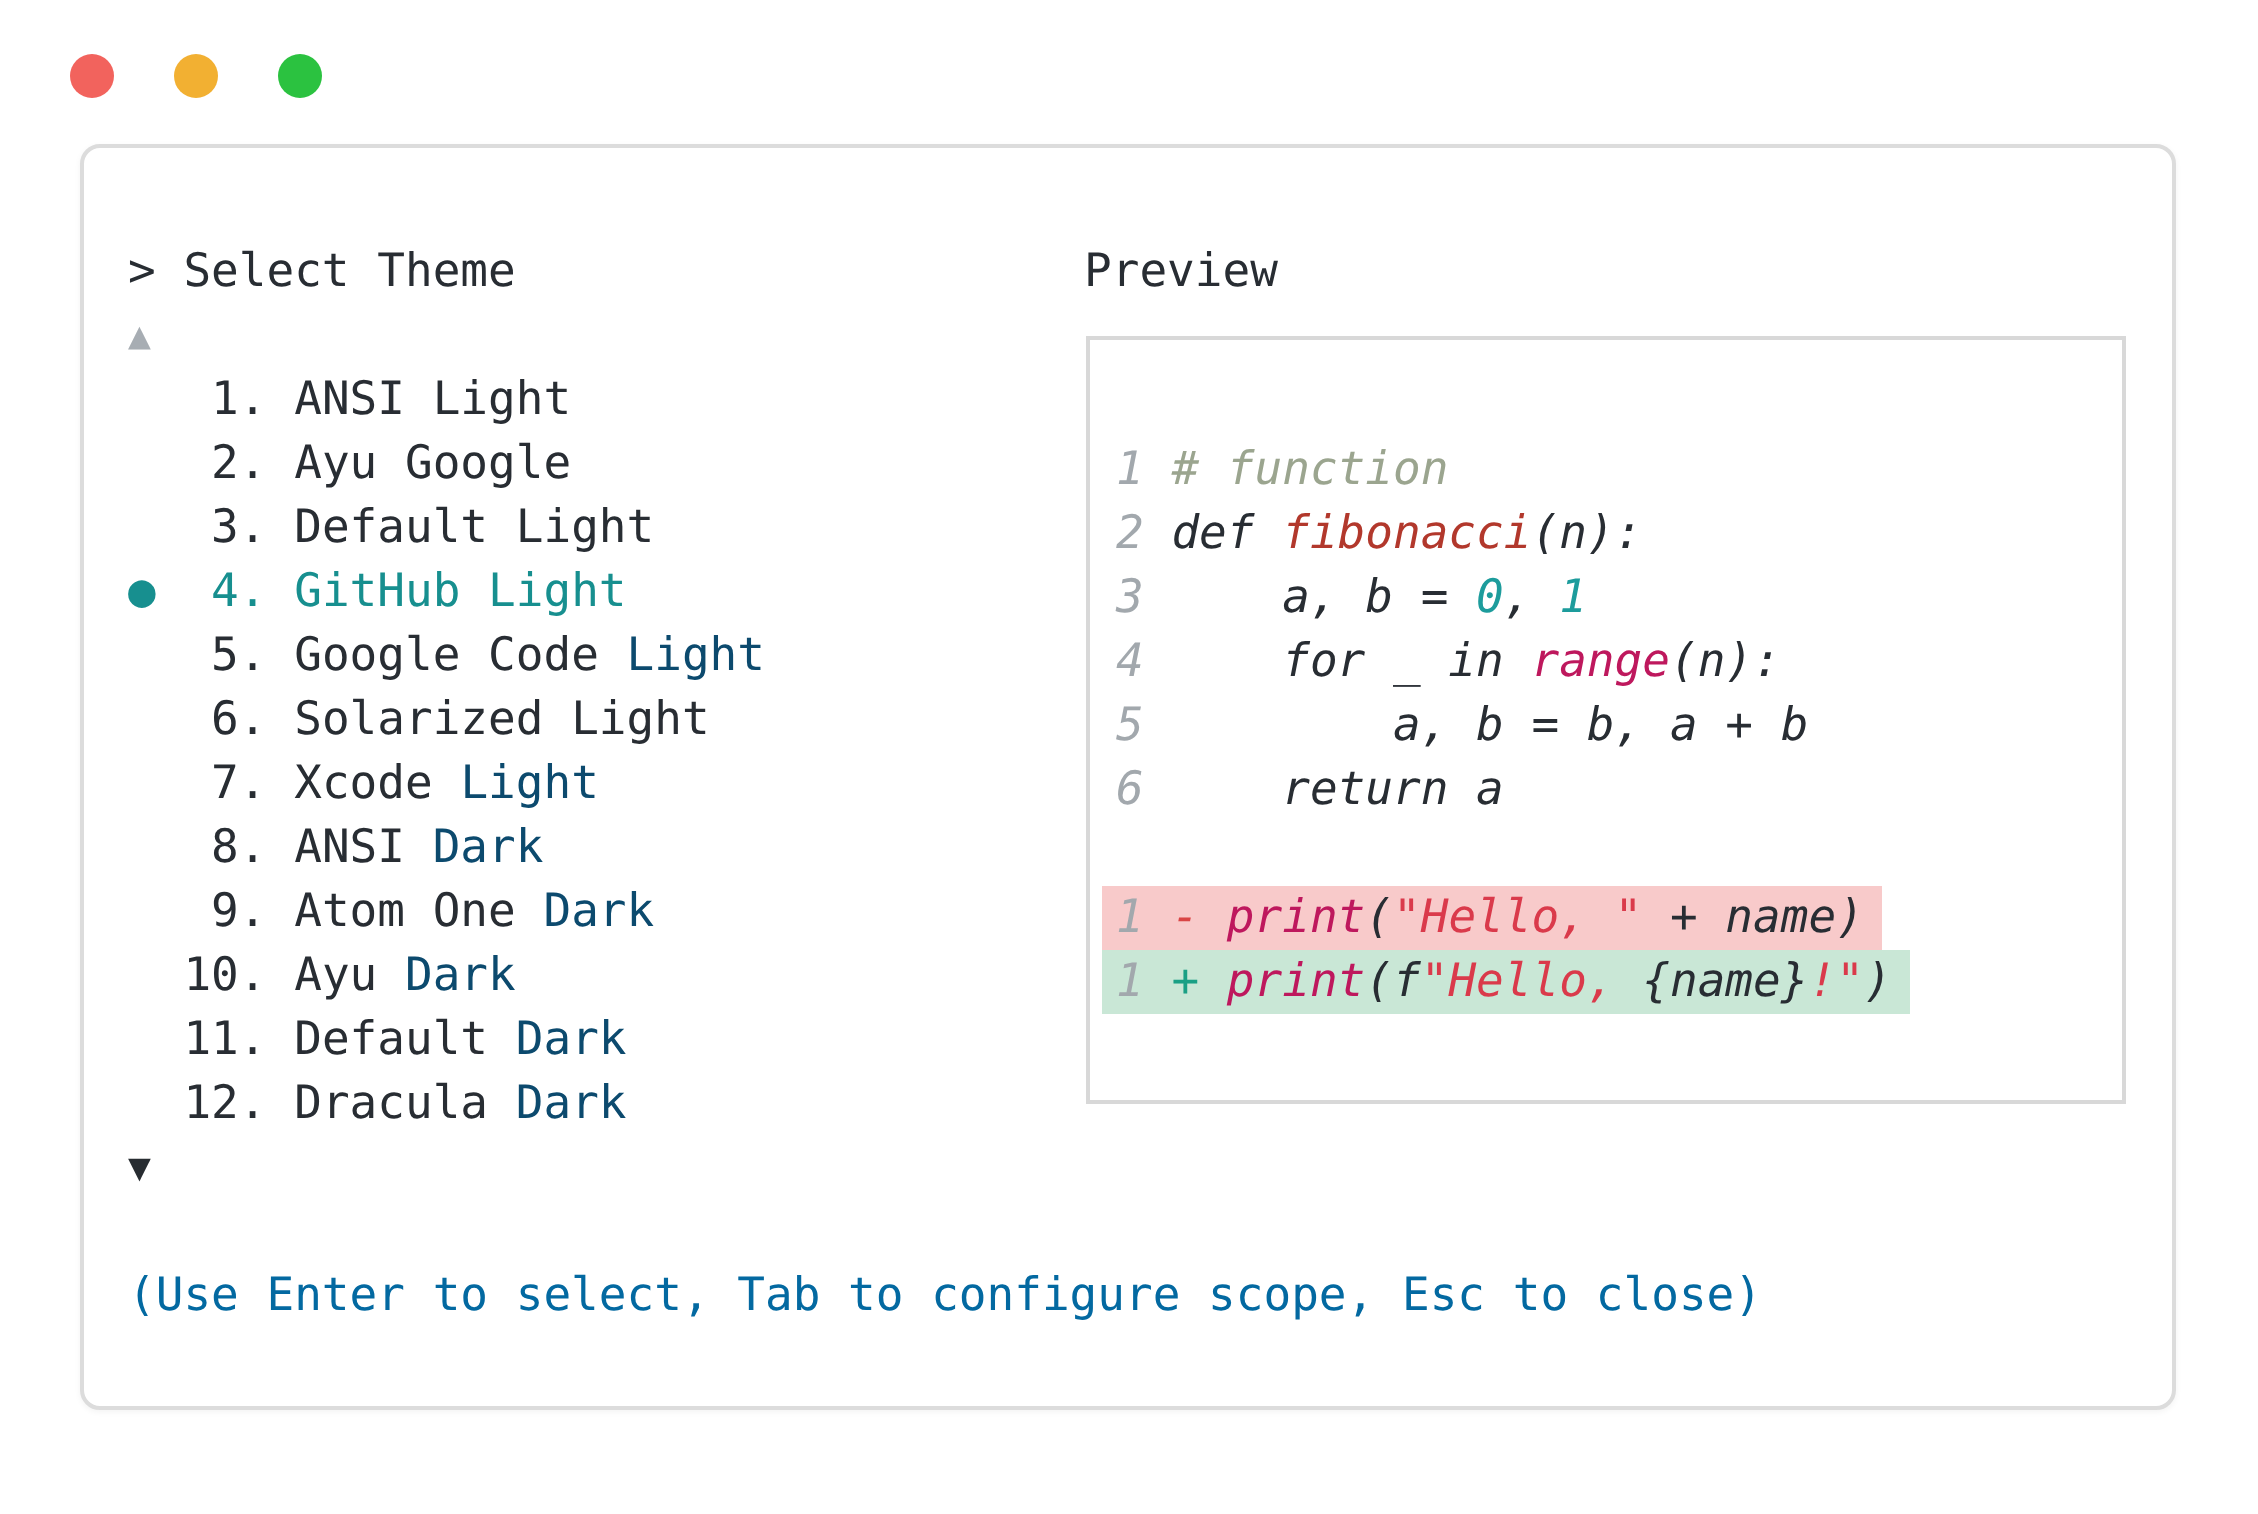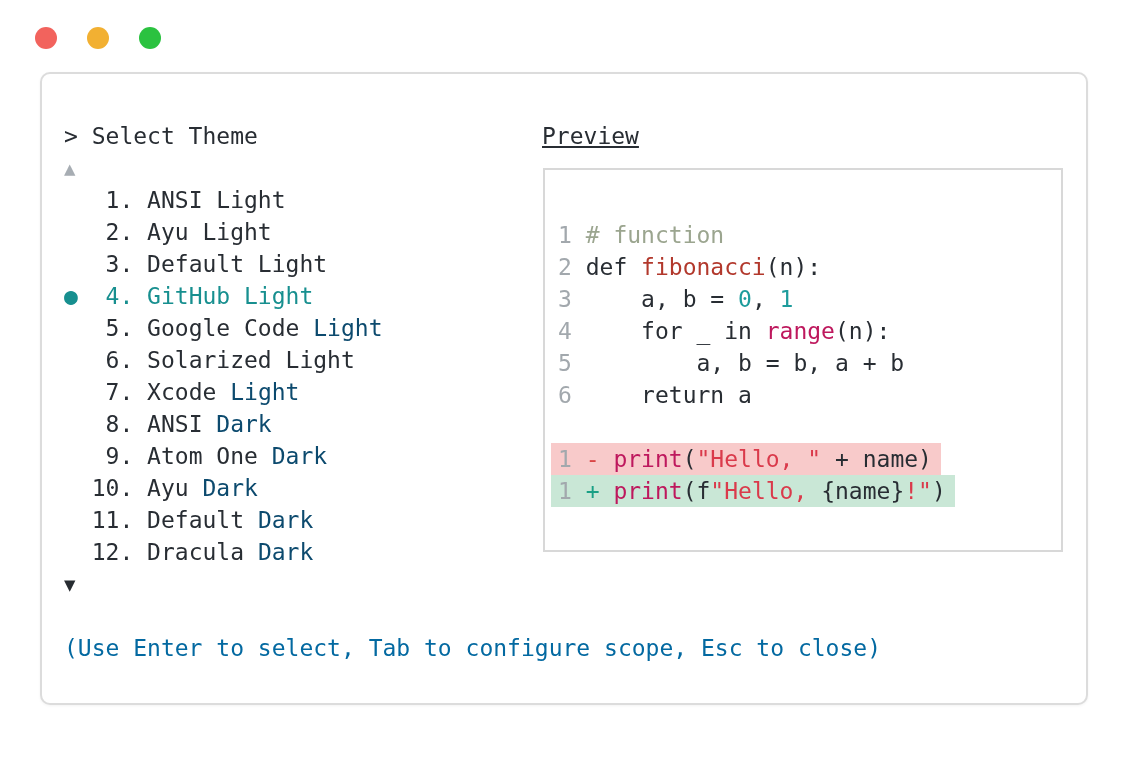--- a/index.html
+++ b/index.html
@@ -31,24 +31,24 @@
   .arrow-down { color:#272c31; font-size:19px; }
   .item .marker  { color:#178f8f; }
   .item .num     { color:#282d33; }
   .item .name    { color:#282d33; }
   .item .variant { color:#0c4a6e; }
   .item.selected .num, .item.selected .name { color:#178f8f; }
 
   .footer-hint { position:absolute; left:22px; top:558px; color:#0369a1;text-align:right; }
 
   
-  .preview-title { position:absolute; left:500px; top:46px; color:#282d33;text-decoration:underline; }
+  .preview-title { position:absolute; left:500px; top:46px; color:#282d33; }
   .preview-box {
     position:absolute; left:501px; top:94px; width:520px; height:384px;
-    border:2px solid #d8d8d8; background:#ffffff;
+    border:2px solid #d8d8d8; background:#ffffff;font-style:italic;
   }
   .code { position:absolute; left:13px; top:49px; }
   .lnum { color:#a2a8ad; }
   .tok-plain   { color:#282d33;text-align:right; }
   .tok-comment { color:#9ba58f; }
   .tok-func    { color:#b2382c; }
   .tok-number  { color:#1d9c9c; }
   .tok-builtin { color:#be185d; }
   .tok-string  { color:#da3a4b; }
   .tok-removed { color:#d94545; }
@@ -69,21 +69,21 @@
     <span class="dot green"></span>
   </div>
 
   <div class="panel">
 
     <div class="left-col">
       <div class="r picker-title">&gt; Select Theme</div>
       <div class="r arrow-up">▲</div>
 
       <div class="r item"><span class="marker">  </span><span class="num"> 1. </span><span class="name">ANSI Light</span><span class="variant"></span></div>
-      <div class="r item"><span class="marker">  </span><span class="num"> 2. </span><span class="name">Ayu Light</span><span class="variant"></span></div>
+      <div class="r item"><span class="marker">  </span><span class="num"> 2. </span><span class="name">Ayu Google</span><span class="variant"></span></div>
       <div class="r item"><span class="marker">  </span><span class="num"> 3. </span><span class="name">Default Light</span><span class="variant"></span></div>
       <div class="r item selected"><span class="marker">● </span><span class="num"> 4. </span><span class="name">GitHub Light</span><span class="variant"></span></div>
       <div class="r item"><span class="marker">  </span><span class="num"> 5. </span><span class="name">Google Code</span><span class="variant"> Light</span></div>
       <div class="r item"><span class="marker">  </span><span class="num"> 6. </span><span class="name">Solarized Light</span><span class="variant"></span></div>
       <div class="r item"><span class="marker">  </span><span class="num"> 7. </span><span class="name">Xcode</span><span class="variant"> Light</span></div>
       <div class="r item"><span class="marker">  </span><span class="num"> 8. </span><span class="name">ANSI</span><span class="variant"> Dark</span></div>
       <div class="r item"><span class="marker">  </span><span class="num"> 9. </span><span class="name">Atom One</span><span class="variant"> Dark</span></div>
       <div class="r item"><span class="marker">  </span><span class="num">10. </span><span class="name">Ayu</span><span class="variant"> Dark</span></div>
       <div class="r item"><span class="marker">  </span><span class="num">11. </span><span class="name">Default</span><span class="variant"> Dark</span></div>
       <div class="r item"><span class="marker">  </span><span class="num">12. </span><span class="name">Dracula</span><span class="variant"> Dark</span></div>

